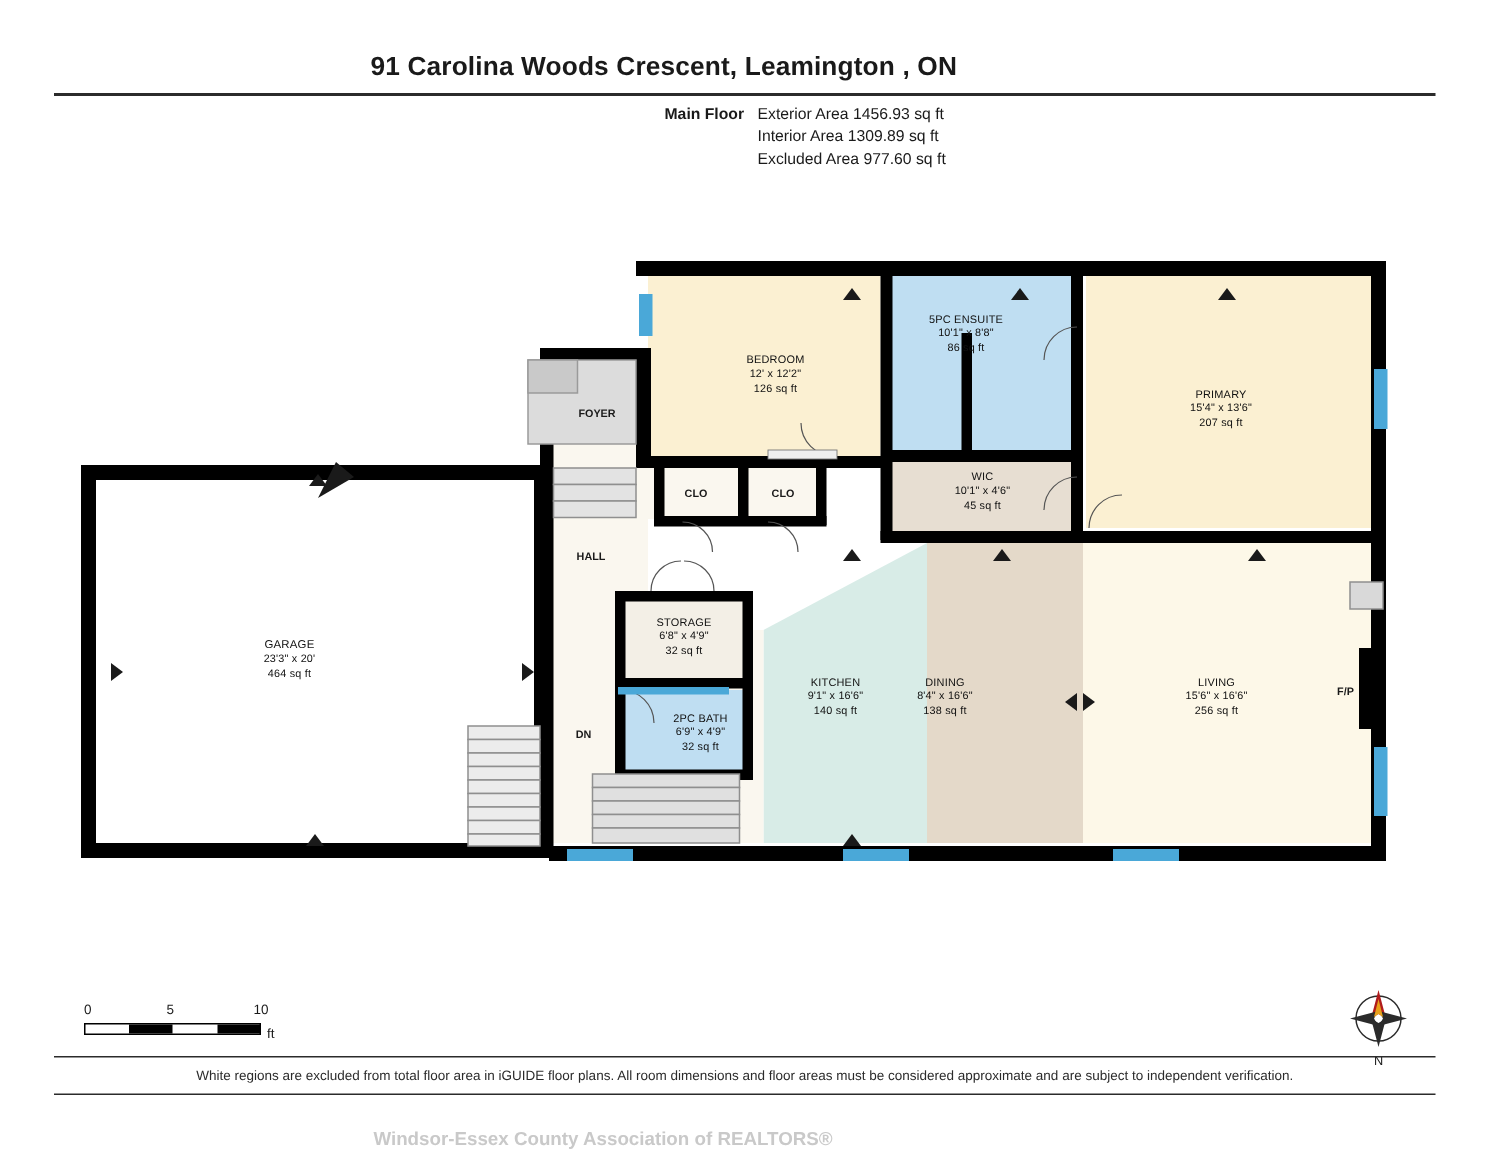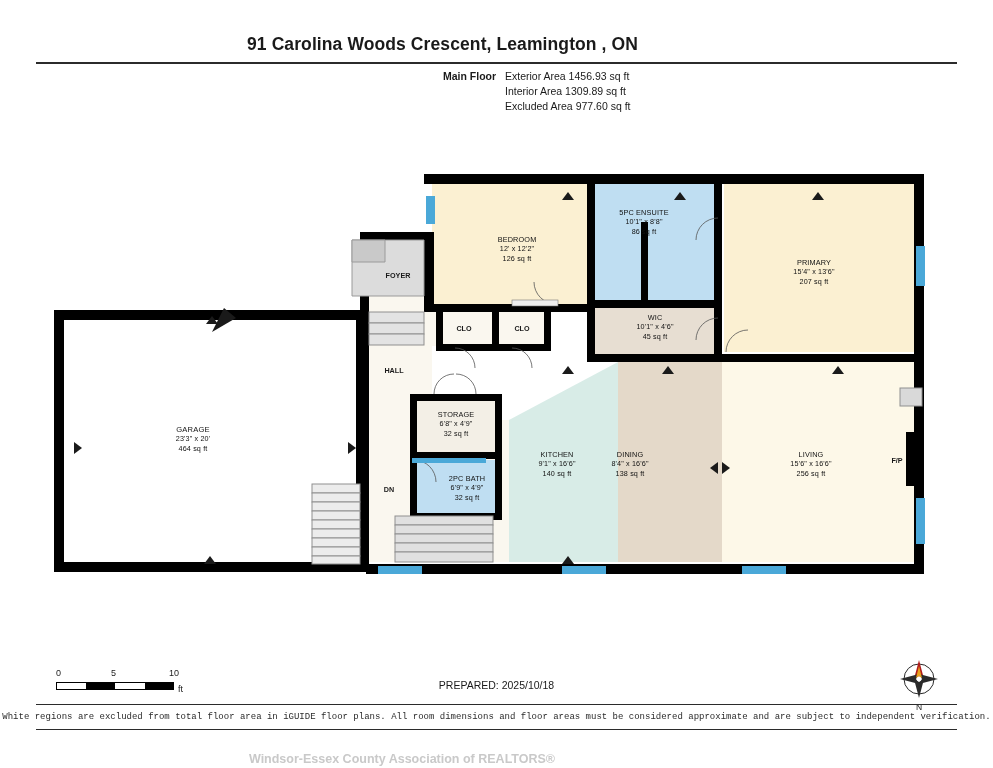--- a/index.html
+++ b/index.html
@@ -74,21 +74,20 @@
     background: #2b2b2b;
   }
   .disclaimer {
     position: absolute;
     top: 712px;
     left: 0;
     width: 993px;
     text-align: center;
     font-size: 9px;
     color: #2b2b2b;
-    font-family: Liberation Mono, monospace;
   }
   .disc-rule2 {
     position: absolute;
     top: 729px;
     left: 36px;
     width: 921px;
     height: 1px;
     background: #2b2b2b;
   }
   .watermark {
@@ -436,19 +435,18 @@
       <circle cx="23" cy="23" r="15" fill="none" stroke="#2b2b2b" stroke-width="1"></circle>
       <polygon points="23,4 28,23 23,20 18,23" fill="#b01c1c"></polygon>
       <polygon points="23,42 28,23 23,26 18,23" fill="#2b2b2b"></polygon>
       <polygon points="4,23 23,18 20,23 23,28" fill="#2b2b2b"></polygon>
       <polygon points="42,23 23,18 26,23 23,28" fill="#2b2b2b"></polygon>
       <polygon points="23,10 26,22 23,20 20,22" fill="#e8a11c"></polygon>
     </svg>
     <div class="n-label">N</div>
   </div>
 
-  <div class="prepared">PREPARED: 2025/10/18</div>
   <div class="disc-rule"></div>
   <div class="disclaimer">White regions are excluded from total floor area in iGUIDE floor plans. All room dimensions and floor areas must be considered approximate and are subject to independent verification.</div>
   <div class="disc-rule2"></div>
   <div class="watermark">Windsor-Essex County Association of REALTORS®</div>
 
 </div>
 
 </body></html>

